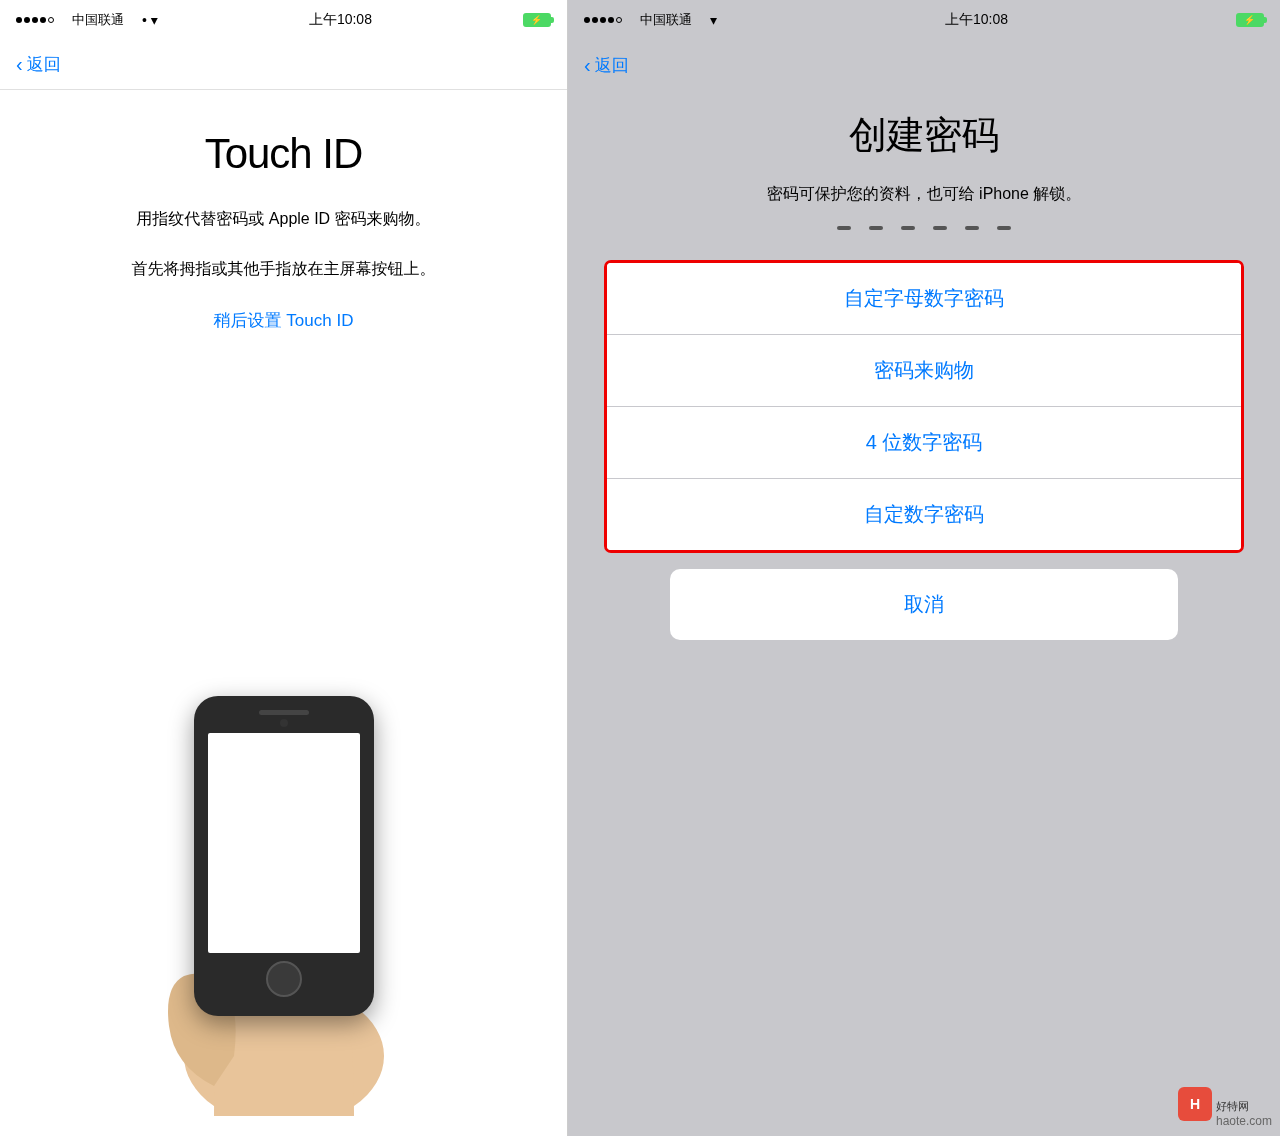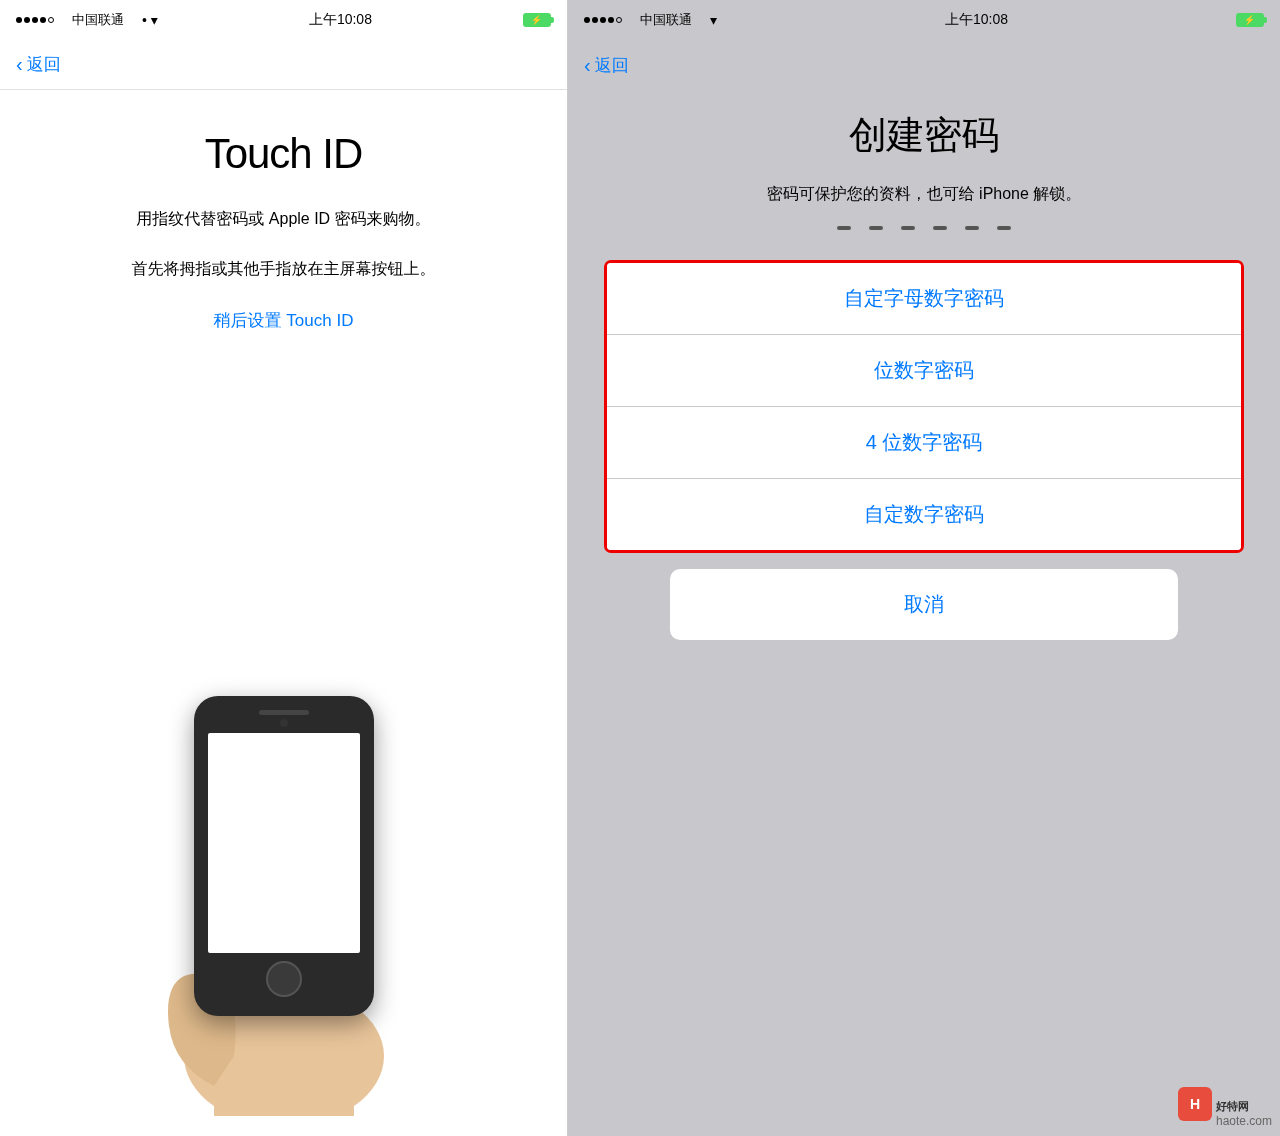--- a/index.html
+++ b/index.html
@@ -397,21 +397,21 @@
       <div class="pin-dot"></div>
       <div class="pin-dot"></div>
       <div class="pin-dot"></div>
     </div>
 
     <div class="options-menu">
       <div class="option-item">
         <span>自定字母数字密码</span>
       </div>
       <div class="option-item">
-        <span>位数字密码</span>
+        <span>密码来购物</span>
       </div>
       <div class="option-item">
         <span>4 位数字密码</span>
       </div>
       <div class="option-item">
         <span>自定数字密码</span>
       </div>
     </div>
 
     <div class="cancel-btn-wrap">
@@ -419,17 +419,17 @@
         <span>取消</span>
       </div>
     </div>
   </div>
 
   <div class="watermark">
     <div class="watermark-box">
       <span>H</span>
     </div>
     <div>
-      <div style="font-size:11px;color:#333;font-weight:bold;margin-top:20px;">好特网</div>
+      <div style="font-size:11px;color:#333;font-weight:normal;margin-top:20px;">好特网</div>
       <div style="font-size:12px;color:#666;">haote.com</div>
     </div>
   </div>
 </div>
 
 </body></html>

